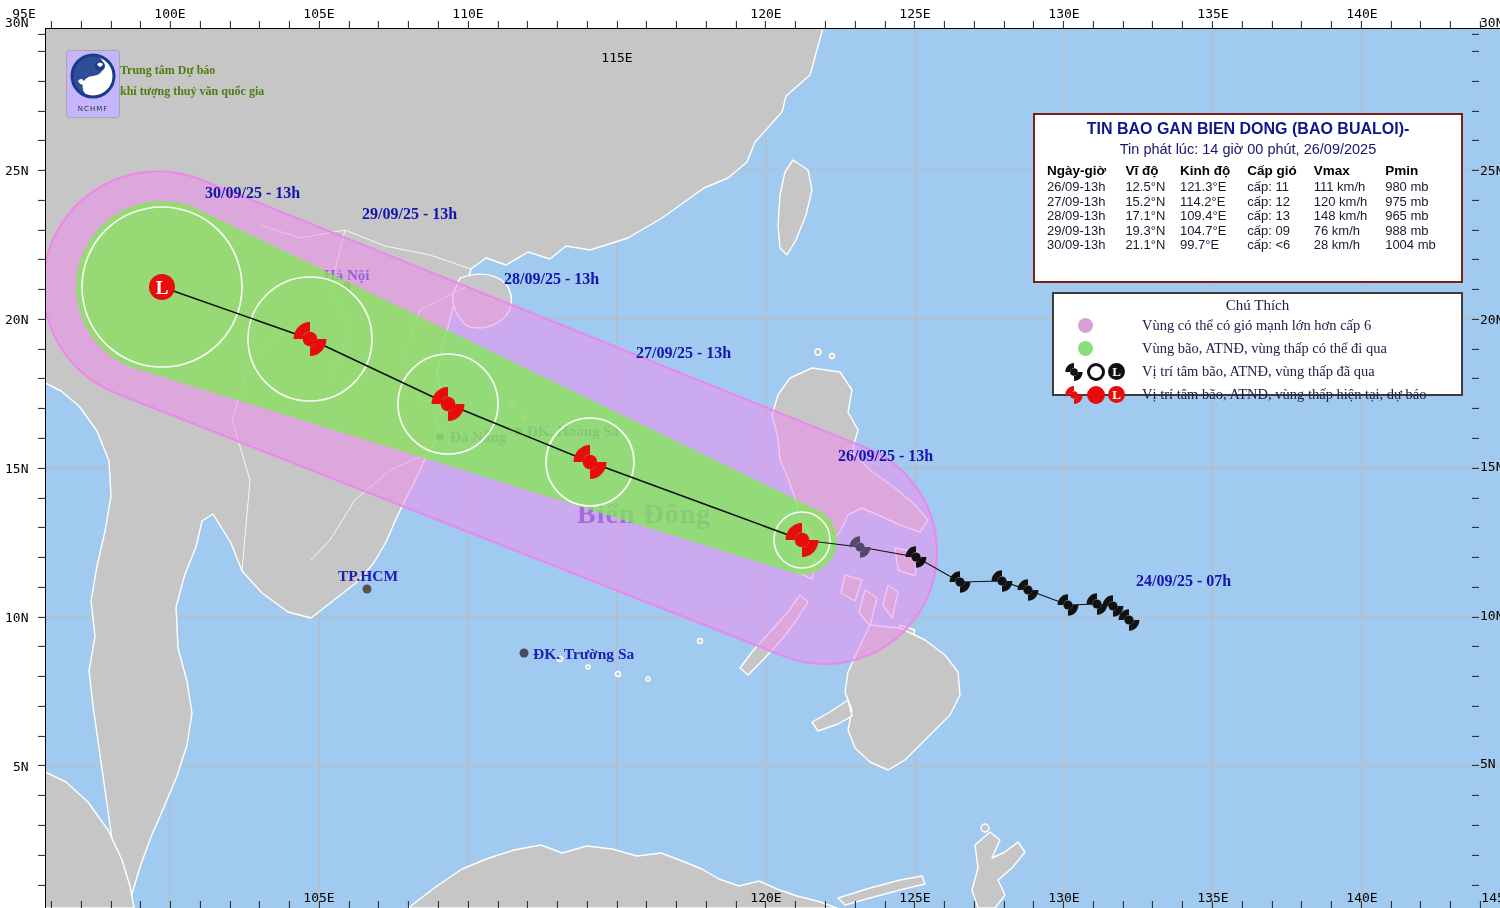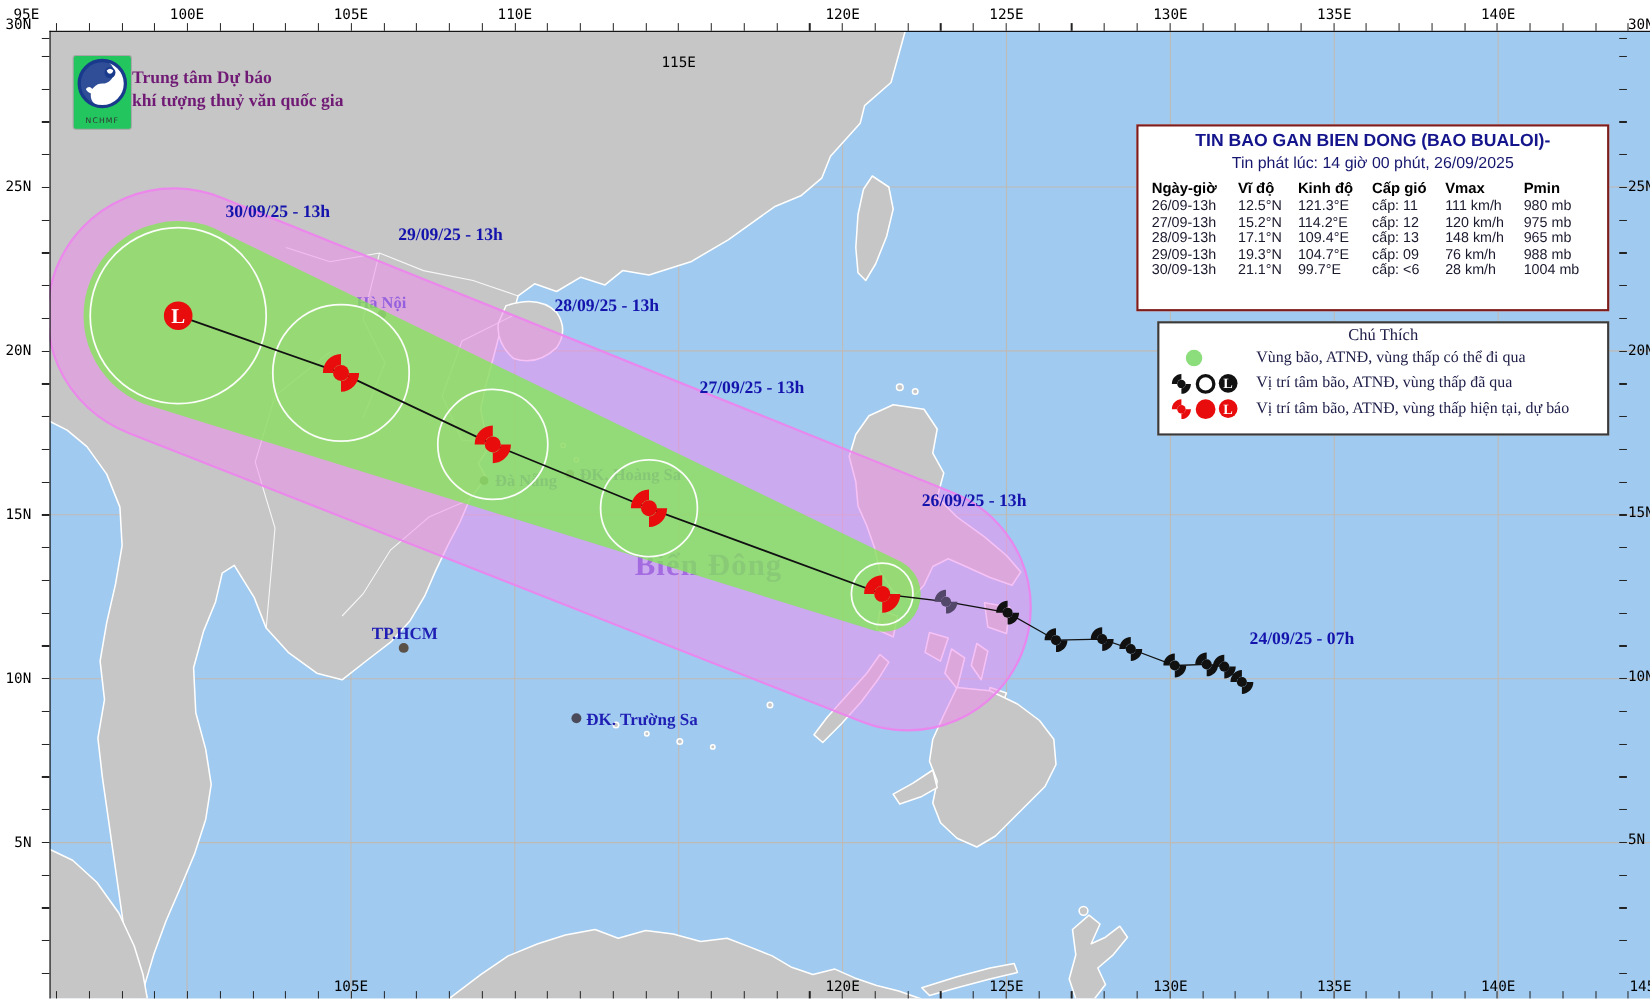--- a/index.html
+++ b/index.html
@@ -7,22 +7,22 @@
          font-family:"Liberation Sans",sans-serif;}
   #mapsvg{position:absolute;left:0;top:0;}
   .axis-label{position:absolute;font-family:"DejaVu Sans Mono",monospace;font-size:13px;color:#000;
               white-space:nowrap;transform:translateX(-50%);}
   .axis-label.side{transform:none;}
   .tickstrip{position:absolute;}
   .frame{position:absolute;background:#000;}
   .date-label{position:absolute;font-family:"Liberation Serif",serif;font-weight:bold;
               font-size:16px;color:#1414ad;white-space:nowrap;}
   .agency{position:absolute;left:120px;top:60px;font-family:"Liberation Serif",serif;
-          font-weight:bold;font-size:16px;color:#701a75;line-height:21px;white-space:nowrap;}
-  .logo-badge{position:absolute;left:66px;top:50px;width:52px;height:66px;background:#22c55e;
+          font-weight:bold;font-size:12px;color:#4d7c0f;line-height:21px;white-space:nowrap;}
+  .logo-badge{position:absolute;left:66px;top:50px;width:52px;height:66px;background:#c4b5fd;
               border:1px solid #a8a8a8;border-radius:3px;text-align:center;}
   .logo-badge .nchmf{font-size:7px;color:#333;font-family:"DejaVu Sans",sans-serif;letter-spacing:1px;}
   .info-box{position:absolute;left:1033px;top:113px;width:430px;height:170px;background:#fff;
             border:2px solid #7f1d1d;box-sizing:border-box;padding-top:5px;}
   .info-title{text-align:center;font-weight:bold;font-size:16px;color:#14148c;}
   .info-issued{text-align:center;font-size:14.5px;color:#16166e;margin-top:3px;}
   .info-table{margin:6px auto 0 auto;width:406px;border-collapse:collapse;}
   .info-table th{font-size:13.5px;color:#000000;text-align:left;padding:0 2px 2px 2px;white-space:nowrap;}
   .info-table td{font-size:13px;color:#1a1a2e;padding:0 2px;white-space:nowrap;line-height:14.5px;}
   .legend-box{position:absolute;left:1052px;top:292px;width:411px;height:104px;background:#fff;
@@ -289,20 +289,26 @@
             <td>1004 mb</td>
       </tr>
     </tbody>
   </table>
 </div>
 
 <div class="legend-box">
   <div class="legend-title">Chú Thích</div>
   <div class="legend-row">
     <span class="legend-swatch">
+          <span class="dot purple"></span>
+        </span>
+    <span class="legend-text">Vùng có thể có gió mạnh lớn hơn cấp 6</span>
+  </div>
+  <div class="legend-row">
+    <span class="legend-swatch">
           <span class="dot green"></span>
         </span>
     <span class="legend-text">Vùng bão, ATNĐ, vùng thấp có thể đi qua</span>
   </div>
   <div class="legend-row">
     <span class="legend-swatch">
       <svg class="cyc-mini" viewBox="0 0 24 24">
             <use href="#cyc" fill="#111"></use>
           </svg>
       <span class="ring"></span>

